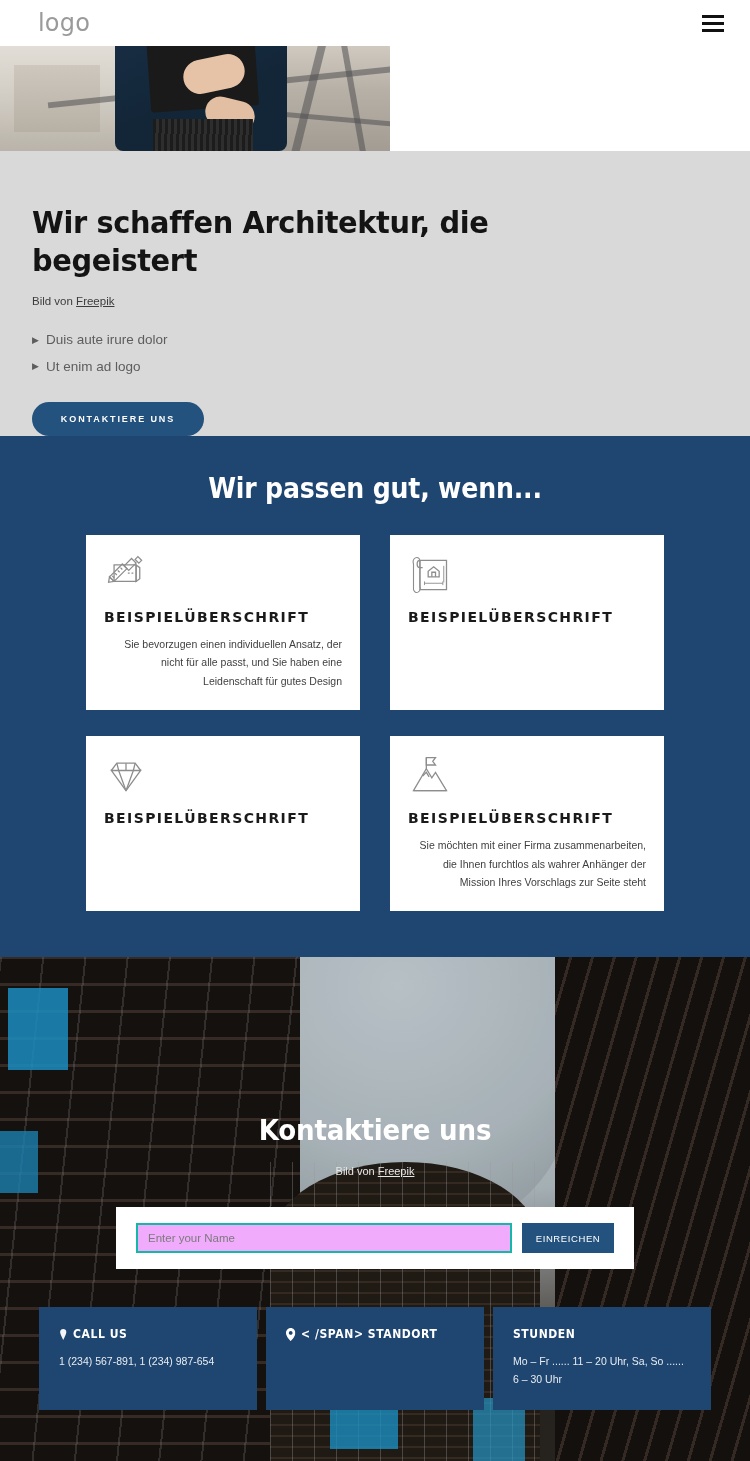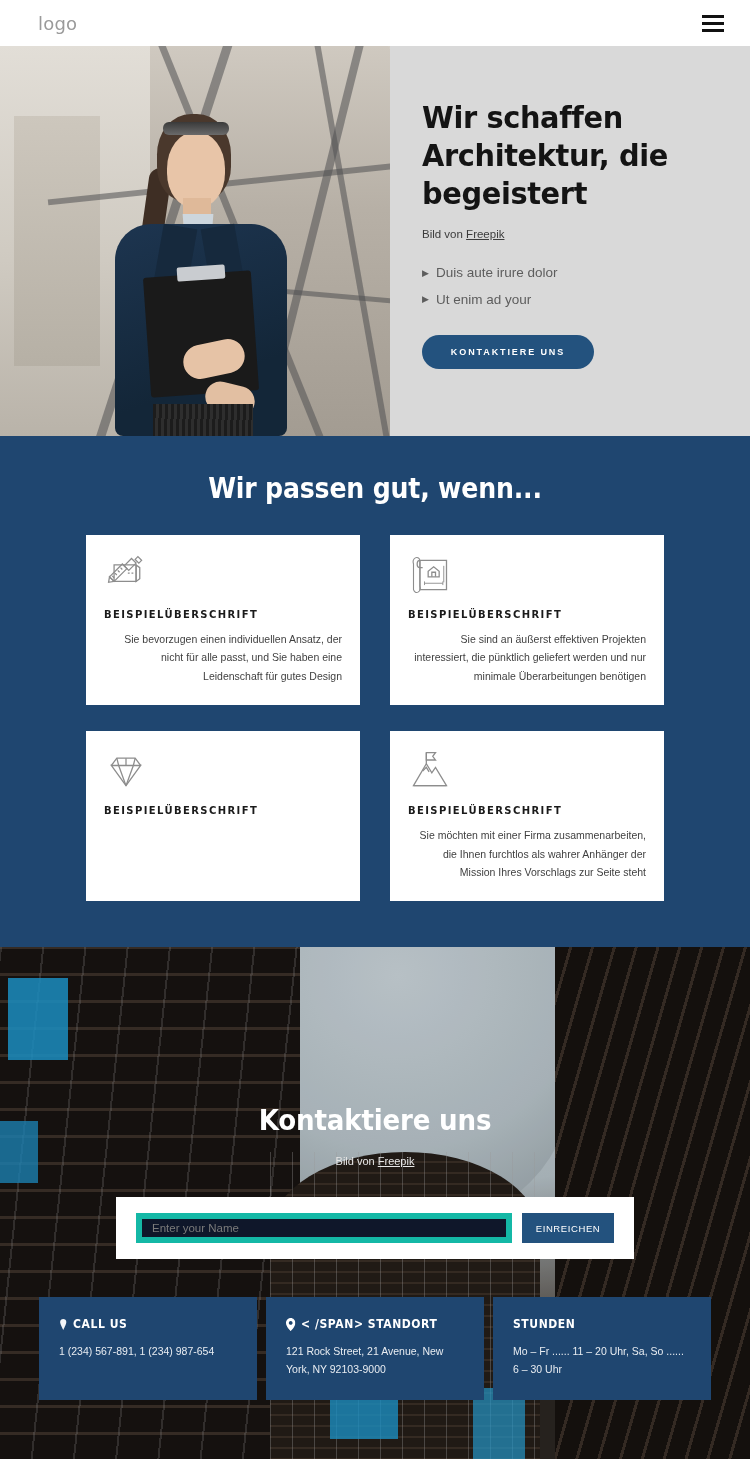--- a/index.html
+++ b/index.html
@@ -14,30 +14,30 @@
   .header {
     height: 46px;
     background: #ffffff;
     display: flex;
     align-items: center;
     justify-content: space-between;
     padding: 0 26px 0 38px;
   }
   .logo {
     font-family: "DejaVu Sans", sans-serif;
-    font-size: 18px;
+    font-size: 24px;
     color: #9a9a9a;
     font-weight: 400;
     letter-spacing: .2px;
   }
   .hamburger { width: 22px; display: flex; flex-direction: column; gap: 4px; cursor: pointer; }
   .hamburger span { display:block; height: 3px; background: #111; border-radius: 0; }
 
   
-  .hero { display: flex; height: 390px; }
+  .hero { display: flex; height: 390px; flex-direction: column; }
   .hero-photo {
     width: 390px; height: 390px; position: relative; overflow: hidden;
     background:
       linear-gradient(118deg, rgba(255,255,255,.08) 0 2px, transparent 2px 26px),
       linear-gradient(-118deg, rgba(255,255,255,.06) 0 2px, transparent 2px 30px),
       linear-gradient(180deg, #cfc9c0 0%, #b7b0a6 42%, #a39c92 100%);
   }
   .hp-beam {
     position: absolute; background: rgba(80,80,82,.55);
     transform-origin: center;
@@ -110,21 +110,21 @@
     font-weight: 700; font-size: 28px; letter-spacing: -0.2px;
     transform: scaleX(.9);
     margin-bottom: 30px;
   }
   .cards { width: 578px; margin: 0 auto; display: grid; grid-template-columns: 1fr 1fr; gap: 26px 30px; }
   .card { background: #fff; padding: 18px 18px 20px 18px; min-height: 148px; }
   .card-icon { width: 44px; height: 44px; margin-bottom: 12px; }
   .card-icon svg { width: 100%; height: 100%; display: block; }
   .card h3 {
     font-family: "DejaVu Sans", sans-serif;
-    font-size: 10px; font-weight: 700; letter-spacing: 1.4px;
+    font-size: 14px; font-weight: 700; letter-spacing: 1.4px;
     color: #1a1a1a; margin-bottom: 10px;
   }
   .card p { font-size: 10.5px; line-height: 1.75; color: #3f3f3f; text-align: right; }
 
   
   .contact {
     position: relative; height: 512px; overflow: hidden;
     background:
       radial-gradient(120% 80% at 62% 22%, #c9d3d8 0%, #b7c3c9 30%, #6d6a66 58%, #2b2622 80%),
       #241f1b;
@@ -159,21 +159,21 @@
   .contact-credit { margin-top: 18px; font-size: 11px; color: #e7e7e7; }
   .contact-credit a { color: #e7e7e7; text-decoration: underline; }
 
   .form-wrap {
     position: relative; z-index: 5;
     width: 518px; margin: 30px auto 0;
     background: #fff; padding: 16px 20px;
     display: flex; gap: 10px; align-items: center;
   }
   .form-wrap input[type=text] {
-    flex: 1; height: 30px; border: 6px solid #14b8a6; background: #0f172a;
+    flex: 1; height: 30px; border: 2px solid #14b8a6; background: #f0abfc;
     padding: 0 10px; font-size: 11.5px; color: #6b6b6b;
     font-family: "Liberation Sans", sans-serif;
   }
   .form-wrap input::placeholder { color: #7b7b7b; }
   .btn-submit {
     width: 92px; height: 30px; border: 0; background: #23527e; color: #fff;
     font-size: 9.5px; letter-spacing: .6px; cursor: pointer;
     font-family: "Liberation Sans", sans-serif;
   }
 
@@ -240,21 +240,21 @@
         <span>Bild von </span><a href="#">Freepik</a>
       </div>
 
       <ul class="hero-list">
         <li>
           <span class="tri">▶</span>
           <span>Duis aute irure dolor</span>
         </li>
         <li>
           <span class="tri">▶</span>
-          <span>Ut enim ad your</span>
+          <span>Ut enim ad logo</span>
         </li>
       </ul>
 
       <button class="btn-primary">KONTAKTIERE UNS</button>
     </div>
   </div>
 
   <div class="features">
     <h2>Wir passen gut, wenn...</h2>
     <div class="cards">
@@ -282,21 +282,20 @@
             <path d="M13 8 h29 v32 h-29 z"></path>
             <path d="M13 8 a3 4 0 0 0 0 8 h3"></path>
             <path d="M6 12 a3 4 0 0 1 7 -4 v28 a3 4 0 0 1 -7 4 z" stroke-width="1.2"></path>
             <path d="M22 26 v-6 l6 -5 l6 5 v6 z"></path>
             <path d="M26 26 v-5 h4 v5"></path>
             <path d="M18 33 h20 M18 31 v4 M38 31 v4" stroke-width="1"></path>
             <path d="M39 14 v18" stroke-width="1"></path>
           </svg>
         </div>
         <h3>BEISPIELÜBERSCHRIFT</h3>
-        <p>Sie sind an äußerst effektiven Projekten interessiert, die pünktlich geliefert werden und nur minimale Überarbeitungen benötigen</p>
       </div>
 
       <div class="card">
         <div class="card-icon">
           <svg viewBox="0 0 48 48" fill="none" stroke="#8d8d8d" stroke-width="1.4">
             <path d="M8 18 h32 l-16 22 z"></path>
             <path d="M8 18 l6 -8 h20 l6 8"></path>
             <path d="M14 10 l2 8 M34 10 l-2 8"></path>
             <path d="M16 18 l8 22 M32 18 l-8 22"></path>
             <path d="M24 10 v8"></path>
@@ -361,21 +360,20 @@
 
       <div class="info-box">
         <h4>
           <span class="ic">
             <svg width="10" height="13" viewBox="0 0 10 13" fill="#ffffff">
                 <path d="M5 0C2.3 0 0 2.2 0 4.9 0 8.5 5 13 5 13s5-4.5 5-8.1C10 2.2 7.7 0 5 0zm0 6.8c-1.1 0-2-.9-2-1.9s.9-1.9 2-1.9 2 .9 2 1.9-.9 1.9-2 1.9z"></path>
               </svg>
           </span>
           <span>&lt; /SPAN&gt; STANDORT</span>
         </h4>
-        <p>121 Rock Street, 21 Avenue, New York, NY 92103-9000</p>
       </div>
 
       <div class="info-box">
         <h4>
           <span>STUNDEN</span>
         </h4>
         <p>Mo – Fr ...... 11 – 20 Uhr, Sa, So  ...... 6 – 30 Uhr</p>
       </div>
 
     </div>

